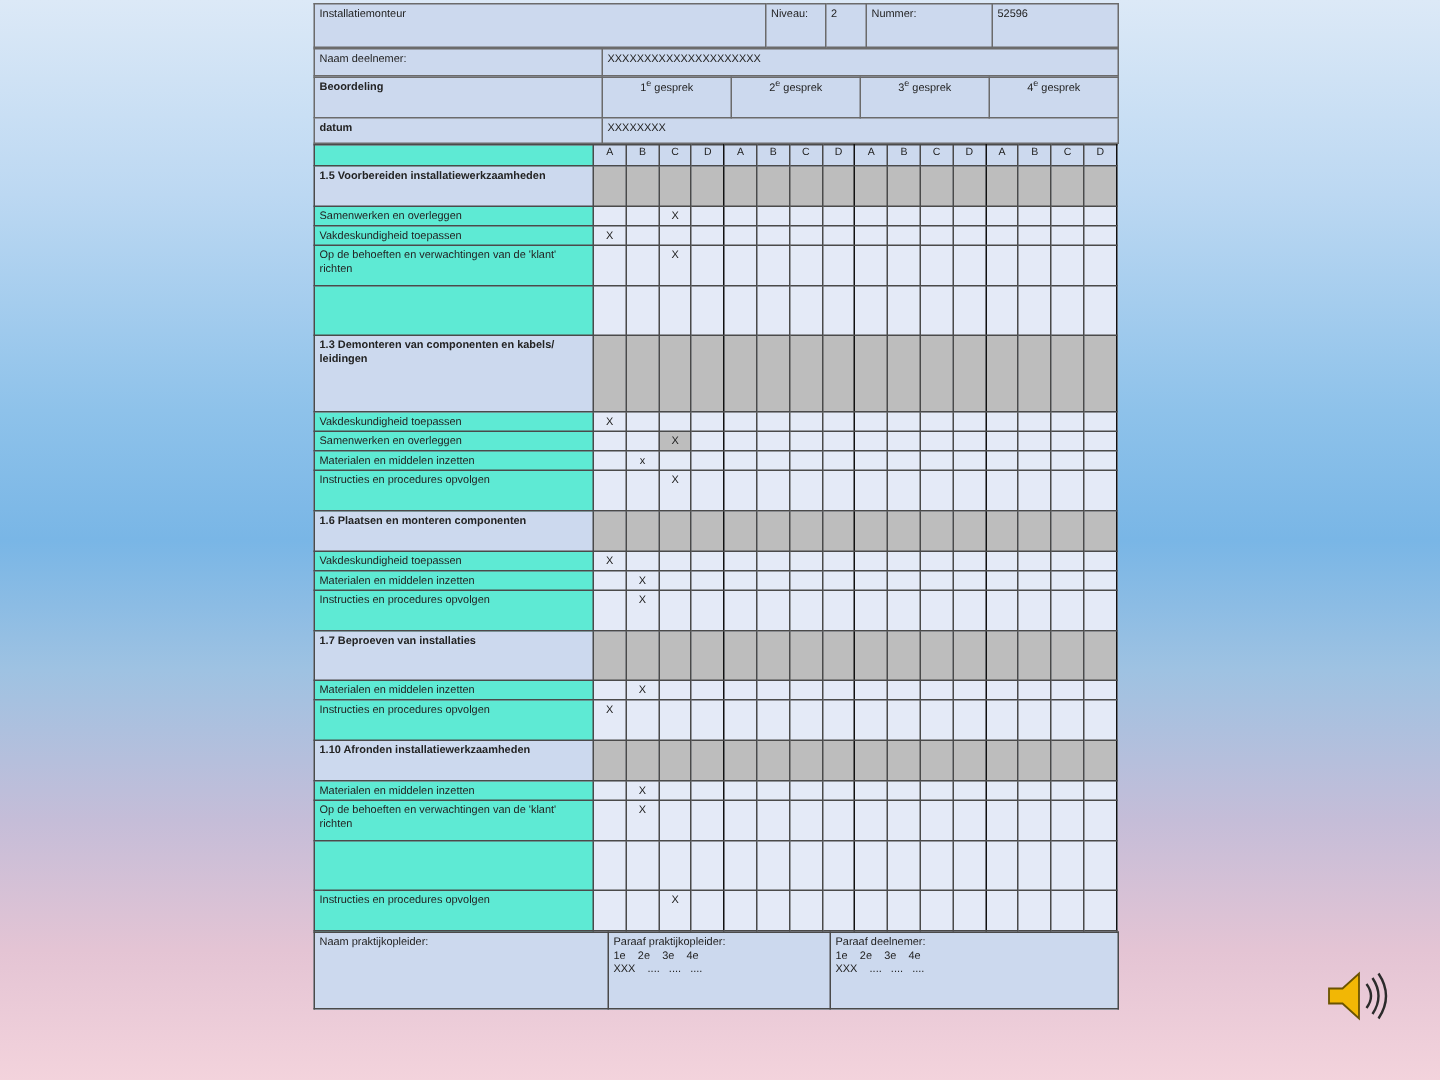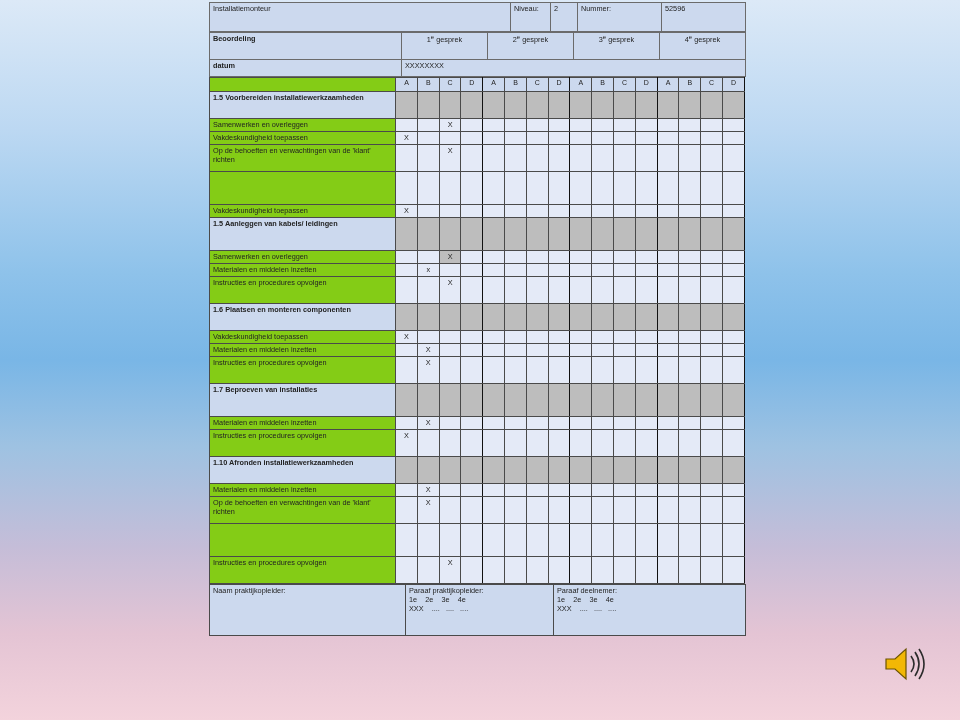--- a/index.html
+++ b/index.html
@@ -58,21 +58,21 @@
   .gesprek4 { text-align: center; }
 
   
   .matrix { width: 536px; }
   .matrix td {
     border: 0.7px solid #4a4a4a;
     padding: 1px 3px;
   }
   .matrix .lbl {
     width: 186px;
-    background: #84cc16;
+    background: #5eead4;
   }
   .matrix .maincat {
     background: #ccd9ee;
     font-weight: bold;
   }
   .matrix .ltr {
     width: 20.5px;
     text-align: center;
     background: #ccd9ee;
     font-size: 7px;
@@ -137,20 +137,32 @@
           <tr>
         <td class="tall">Installatiemonteur</td>
         <td class="tall">Niveau:</td>
         <td class="tall">2</td>
         <td class="tall">Nummer:</td>
         <td class="tall">52596</td>
       </tr>
     </tbody>
       </table>
 
+    <table class="grid hdr" style="width:536px">
+      <colgroup>
+        <col style="width:192px">
+        <col style="width:344px">
+      </colgroup>
+      <tbody>
+          <tr>
+        <td style="height:15px">Naam deelnemer:</td>
+        <td style="height:15px">XXXXXXXXXXXXXXXXXXXXX</td>
+      </tr>
+    </tbody>
+      </table>
 
     <table class="grid hdr" style="width:536px">
       <colgroup>
         <col style="width:192px">
         <col style="width:86px">
         <col style="width:86px">
         <col style="width:86px">
         <col style="width:86px">
       </colgroup>
       <tbody>
@@ -296,57 +308,57 @@
             <td class="box boxlight thickright"></td>
             <td class="box boxlight thickleft"></td>
             <td class="box boxlight"></td>
             <td class="box boxlight"></td>
             <td class="box boxlight thickright"></td>
             <td class="box boxlight thickleft"></td>
             <td class="box boxlight"></td>
             <td class="box boxlight"></td>
             <td class="box boxlight thickright"></td>
           </tr>
+          <tr class="row-h50">
+            <td class="lbl maincat">1.3 Demonteren van componenten en kabels/ leidingen</td>
+            <td class="box boxgray thickleft"></td>
+            <td class="box boxgray"></td>
+            <td class="box boxgray"></td>
+            <td class="box boxgray thickright"></td>
+            <td class="box boxgray thickleft"></td>
+            <td class="box boxgray"></td>
+            <td class="box boxgray"></td>
+            <td class="box boxgray thickright"></td>
+            <td class="box boxgray thickleft"></td>
+            <td class="box boxgray"></td>
+            <td class="box boxgray"></td>
+            <td class="box boxgray thickright"></td>
+            <td class="box boxgray thickleft"></td>
+            <td class="box boxgray"></td>
+            <td class="box boxgray"></td>
+            <td class="box boxgray thickright"></td>
+          </tr>
           <tr class="row-h14">
             <td class="lbl">Vakdeskundigheid toepassen</td>
             <td class="box boxlight thickleft">X</td>
             <td class="box boxlight"></td>
             <td class="box boxlight"></td>
             <td class="box boxlight thickright"></td>
             <td class="box boxlight thickleft"></td>
             <td class="box boxlight"></td>
             <td class="box boxlight"></td>
             <td class="box boxlight thickright"></td>
             <td class="box boxlight thickleft"></td>
             <td class="box boxlight"></td>
             <td class="box boxlight"></td>
             <td class="box boxlight thickright"></td>
             <td class="box boxlight thickleft"></td>
             <td class="box boxlight"></td>
             <td class="box boxlight"></td>
             <td class="box boxlight thickright"></td>
-          </tr>
-          <tr class="row-h32">
-            <td class="lbl maincat">1.5 Aanleggen van kabels/ leidingen</td>
-            <td class="box boxgray thickleft"></td>
-            <td class="box boxgray"></td>
-            <td class="box boxgray"></td>
-            <td class="box boxgray thickright"></td>
-            <td class="box boxgray thickleft"></td>
-            <td class="box boxgray"></td>
-            <td class="box boxgray"></td>
-            <td class="box boxgray thickright"></td>
-            <td class="box boxgray thickleft"></td>
-            <td class="box boxgray"></td>
-            <td class="box boxgray"></td>
-            <td class="box boxgray thickright"></td>
-            <td class="box boxgray thickleft"></td>
-            <td class="box boxgray"></td>
-            <td class="box boxgray"></td>
-            <td class="box boxgray thickright"></td>
           </tr>
           <tr class="row-h14">
             <td class="lbl">Samenwerken en overleggen</td>
             <td class="box boxlight thickleft"></td>
             <td class="box boxlight"></td>
             <td class="box boxgray">X</td>
             <td class="box boxlight thickright"></td>
             <td class="box boxlight thickleft"></td>
             <td class="box boxlight"></td>
             <td class="box boxlight"></td>

